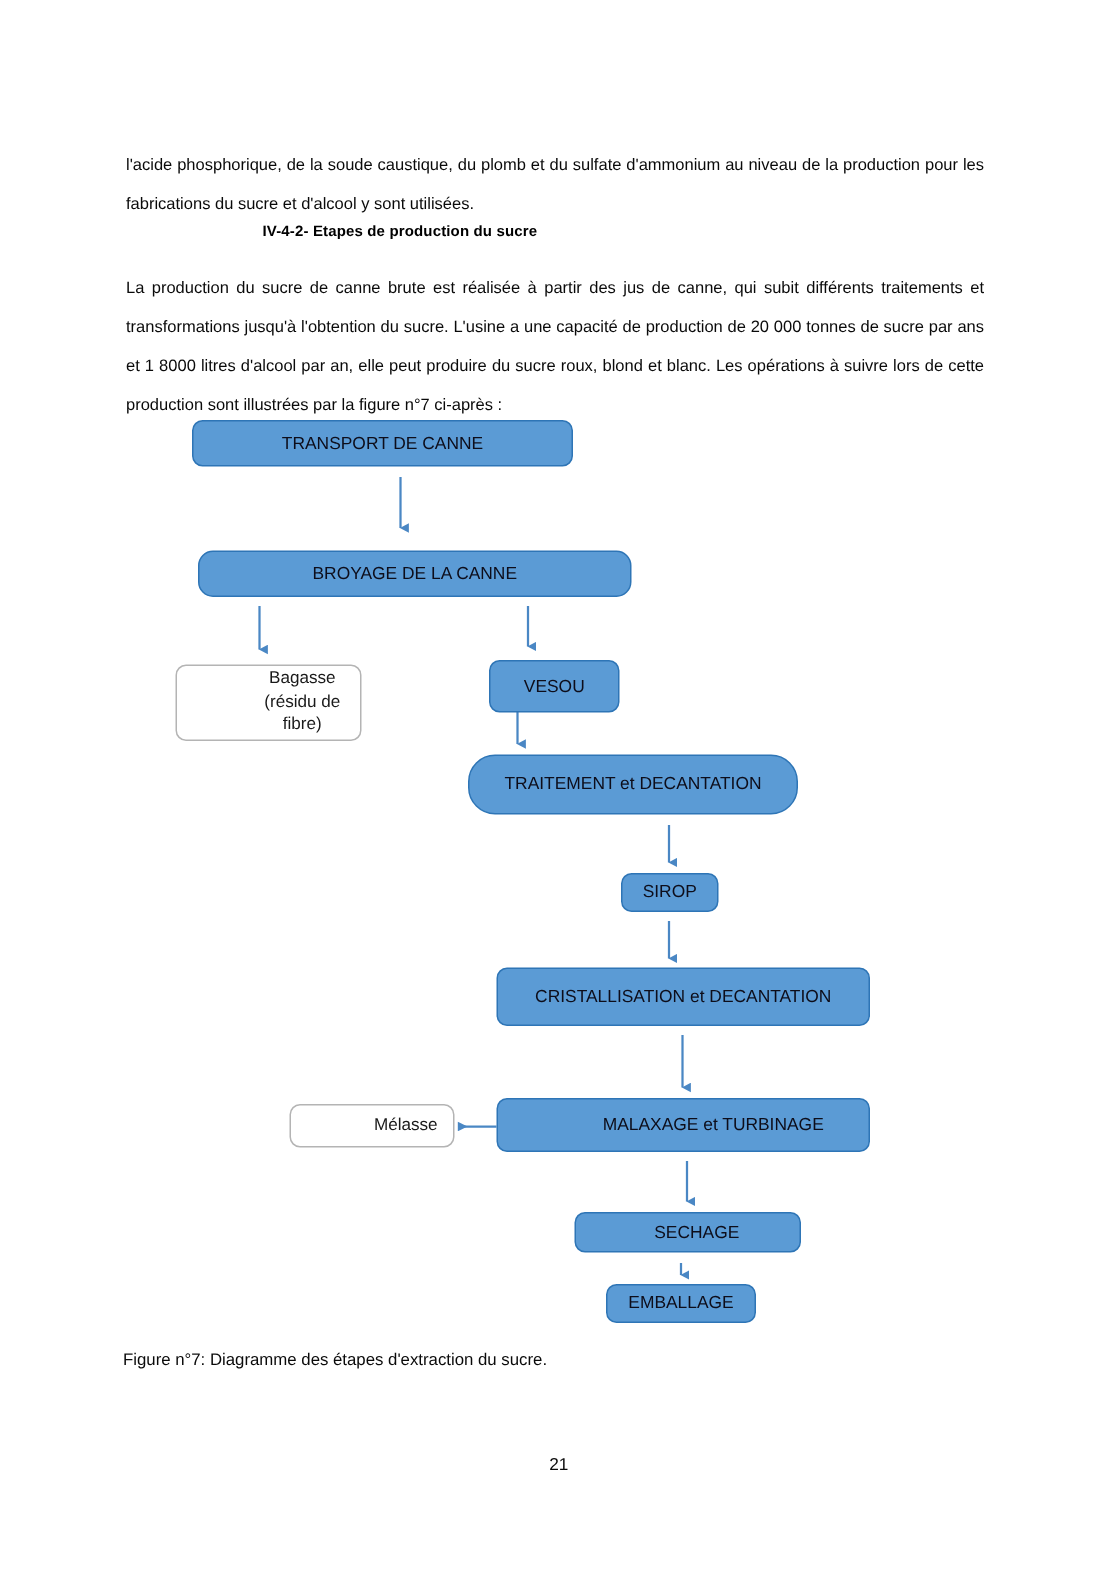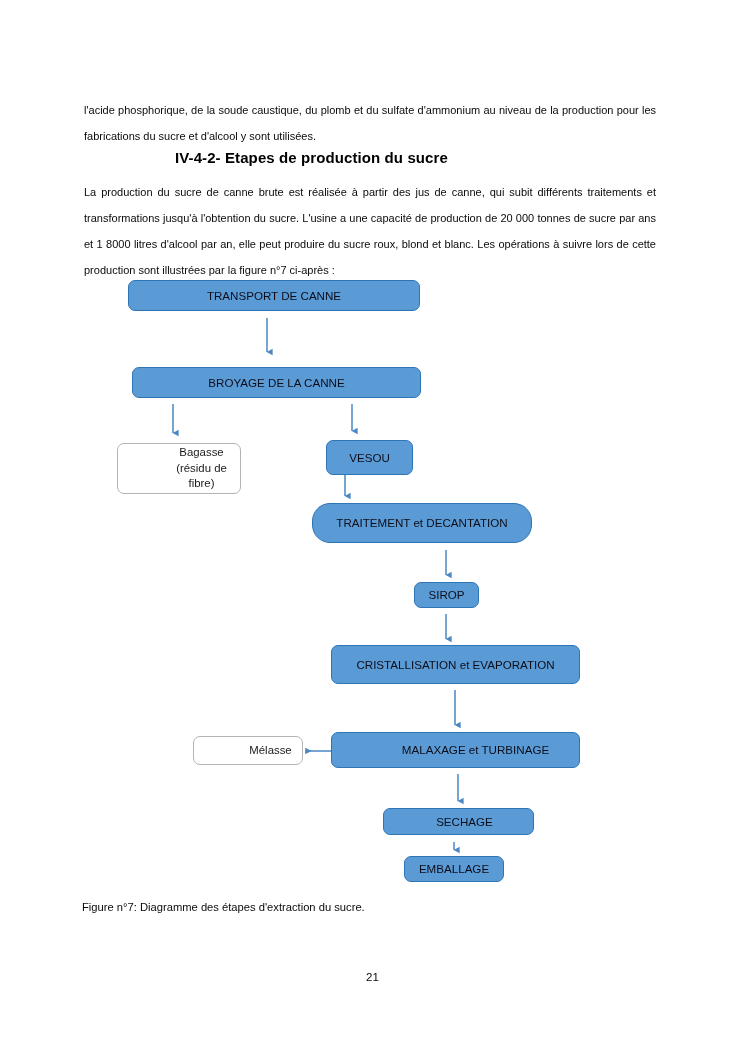--- a/index.html
+++ b/index.html
@@ -28,21 +28,21 @@
     text-justify: inter-word;
     color: #0a0a0a;
   }
   .para-1 { left: 84px; top: 86px;  width: 572px; }
   .para-2 { left: 84px; top: 168px; width: 572px; }
 
   .heading {
     position: absolute;
     left: 175px;
     top: 149px;
-    font-size: 15px;
+    font-size: 10px;
     font-weight: bold;
     color: #000000;
     letter-spacing: 0.1px;
   }
 
   .caption {
     position: absolute;
     left: 82px;
     top: 901px;
     font-size: 11.2px;
@@ -137,33 +137,33 @@
 
       <line x1="455" y1="690" x2="455" y2="725" stroke="#4A87C4" stroke-width="1.5" marker-end="url(#ah-down)"></line>
 
       <line x1="331" y1="751" x2="306" y2="751" stroke="#4A87C4" stroke-width="1.5" marker-end="url(#ah-left)"></line>
 
       <line x1="458" y1="774" x2="458" y2="801" stroke="#4A87C4" stroke-width="1.5" marker-end="url(#ah-down)"></line>
 
       <line x1="454" y1="842" x2="454" y2="850" stroke="#4A87C4" stroke-width="1.5" marker-end="url(#ah-down)"></line>
     </svg>
 
-    <div class="node blue" style="left:128px; top:280px; width:292px; height:31px;">TRANSPORT DE CANNE</div>
+    <div class="node blue" style="left:128px; top:280px; width:254px; height:31px;">TRANSPORT DE CANNE</div>
 
-    <div class="node blue" style="left:132px; top:367px; width:289px; height:31px;">BROYAGE DE LA CANNE</div>
+    <div class="node blue" style="left:132px; top:367px; width:289px; height:31px;border-radius:10px;">BROYAGE DE LA CANNE</div>
 
     <div class="node white" style="left:117px; top:443px; width:124px; height:51px;">Bagasse (résidu de fibre)</div>
 
     <div class="node blue" style="left:326px; top:440px; width:87px; height:35px;">VESOU</div>
 
     <div class="node blue" style="left:312px; top:503px; width:220px; height:40px;border-radius:18px;">TRAITEMENT et DECANTATION</div>
 
     <div class="node blue" style="left:414px; top:582px; width:65px; height:26px;">SIROP</div>
 
-    <div class="node blue" style="left:331px; top:645px; width:249px; height:39px;">CRISTALLISATION et EVAPORATION</div>
+    <div class="node blue" style="left:331px; top:645px; width:249px; height:39px;">CRISTALLISATION et DECANTATION</div>
 
     <div class="node blue" style="left:331px; top:732px; width:249px; height:36px;padding-left:40px;">MALAXAGE et TURBINAGE</div>
 
     <div class="node white" style="left:193px; top:736px; width:110px; height:29px;">Mélasse</div>
 
     <div class="node blue" style="left:383px; top:808px; width:151px; height:27px;padding-left:12px;">SECHAGE</div>
 
     <div class="node blue" style="left:404px; top:856px; width:100px; height:26px;">EMBALLAGE</div>
 
   </div>

